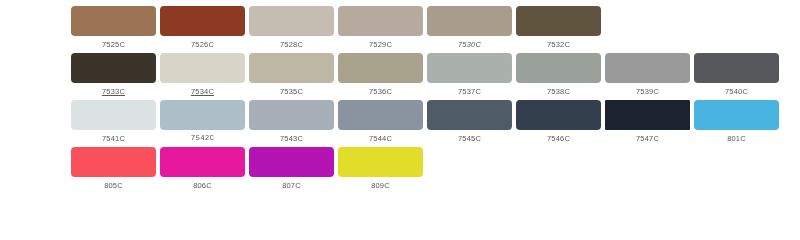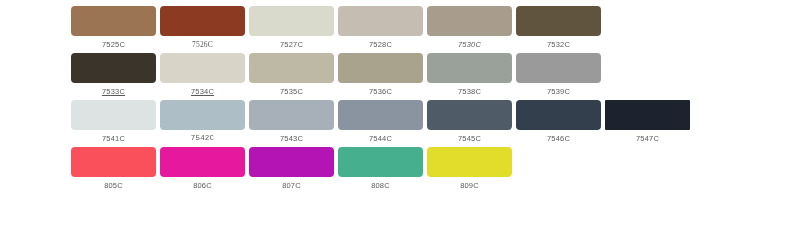--- a/index.html
+++ b/index.html
@@ -63,29 +63,29 @@
 <body style="background: rgb(255, 255, 255);">
 
 <div id="palette-grid">
     <div class="swatch-row">
       <div class="swatch-cell">
         <div class="swatch-chip" style="background-color: rgb(155, 117, 83);"></div>
         <div class="swatch-label" style="color: rgb(88, 89, 91);">7525C</div>
       </div>
       <div class="swatch-cell">
         <div class="swatch-chip" style="background-color: rgb(140, 58, 34);"></div>
-        <div class="swatch-label" style="color: rgb(88, 89, 91); font-family: Liberation Serif, serif;">7526C</div>
-      </div>
-      <div class="swatch-cell">
-        <div class="swatch-chip" style="background-color: rgb(217, 217, 204);"></div>
-        <div class="swatch-label" style="color: rgb(88, 89, 91);">7527C</div>
+        <div class="swatch-label" style="color: rgb(88, 89, 91);">7526C</div>
       </div>
       <div class="swatch-cell">
         <div class="swatch-chip" style="background-color: rgb(198, 189, 178);"></div>
         <div class="swatch-label" style="color: rgb(88, 89, 91);">7528C</div>
+      </div>
+      <div class="swatch-cell">
+        <div class="swatch-chip" style="background-color: rgb(182, 170, 158);"></div>
+        <div class="swatch-label" style="color: rgb(88, 89, 91);">7529C</div>
       </div>
       <div class="swatch-cell">
         <div class="swatch-chip" style="background-color: rgb(168, 156, 140);"></div>
         <div class="swatch-label" style="color: rgb(88, 89, 91); font-style: italic;">7530C</div>
       </div>
       <div class="swatch-cell">
         <div class="swatch-chip" style="background-color: rgb(97, 84, 63);"></div>
         <div class="swatch-label" style="color: rgb(88, 89, 91);">7532C</div>
       </div>
     </div>
@@ -100,26 +100,34 @@
       </div>
       <div class="swatch-cell">
         <div class="swatch-chip" style="background-color: rgb(189, 185, 164);"></div>
         <div class="swatch-label" style="color: rgb(88, 89, 91);">7535C</div>
       </div>
       <div class="swatch-cell">
         <div class="swatch-chip" style="background-color: rgb(169, 162, 140);"></div>
         <div class="swatch-label" style="color: rgb(88, 89, 91);">7536C</div>
       </div>
       <div class="swatch-cell">
+        <div class="swatch-chip" style="background-color: rgb(170, 176, 172);"></div>
+        <div class="swatch-label" style="color: rgb(88, 89, 91);">7537C</div>
+      </div>
+      <div class="swatch-cell">
         <div class="swatch-chip" style="background-color: rgb(154, 160, 154);"></div>
         <div class="swatch-label" style="color: rgb(88, 89, 91);">7538C</div>
       </div>
       <div class="swatch-cell">
         <div class="swatch-chip" style="background-color: rgb(154, 154, 154);"></div>
         <div class="swatch-label" style="color: rgb(88, 89, 91);">7539C</div>
+      </div>
+      <div class="swatch-cell">
+        <div class="swatch-chip" style="background-color: rgb(86, 88, 91);"></div>
+        <div class="swatch-label" style="color: rgb(88, 89, 91);">7540C</div>
       </div>
     </div>
     <div class="swatch-row">
       <div class="swatch-cell">
         <div class="swatch-chip" style="background-color: rgb(221, 227, 227);"></div>
         <div class="swatch-label" style="color: rgb(88, 89, 91);">7541C</div>
       </div>
       <div class="swatch-cell">
         <div class="swatch-chip" style="background-color: rgb(174, 190, 198);"></div>
         <div class="swatch-label" style="color: rgb(88, 89, 91); font-family: Liberation Mono, monospace;">7542C</div>
@@ -137,36 +145,36 @@
         <div class="swatch-label" style="color: rgb(88, 89, 91);">7545C</div>
       </div>
       <div class="swatch-cell">
         <div class="swatch-chip" style="background-color: rgb(51, 63, 76);"></div>
         <div class="swatch-label" style="color: rgb(88, 89, 91);">7546C</div>
       </div>
       <div class="swatch-cell">
         <div class="swatch-chip sharp" style="background-color: rgb(28, 35, 46);"></div>
         <div class="swatch-label" style="color: rgb(88, 89, 91);">7547C</div>
       </div>
+      <div class="swatch-cell">
+        <div class="swatch-chip" style="background-color: rgb(74, 180, 224);"></div>
+        <div class="swatch-label" style="color: rgb(88, 89, 91);">801C</div>
+      </div>
     </div>
     <div class="swatch-row">
       <div class="swatch-cell">
         <div class="swatch-chip" style="background-color: rgb(249, 80, 92);"></div>
         <div class="swatch-label" style="color: rgb(88, 89, 91);">805C</div>
       </div>
       <div class="swatch-cell">
         <div class="swatch-chip" style="background-color: rgb(230, 24, 157);"></div>
         <div class="swatch-label" style="color: rgb(88, 89, 91);">806C</div>
       </div>
       <div class="swatch-cell">
         <div class="swatch-chip" style="background-color: rgb(180, 20, 180);"></div>
         <div class="swatch-label" style="color: rgb(88, 89, 91);">807C</div>
       </div>
       <div class="swatch-cell">
-        <div class="swatch-chip" style="background-color: rgb(70, 176, 142);"></div>
-        <div class="swatch-label" style="color: rgb(88, 89, 91);">808C</div>
-      </div>
-      <div class="swatch-cell">
         <div class="swatch-chip" style="background-color: rgb(226, 220, 43);"></div>
         <div class="swatch-label" style="color: rgb(88, 89, 91);">809C</div>
       </div>
     </div>
   </div>
 
 </body></html>

